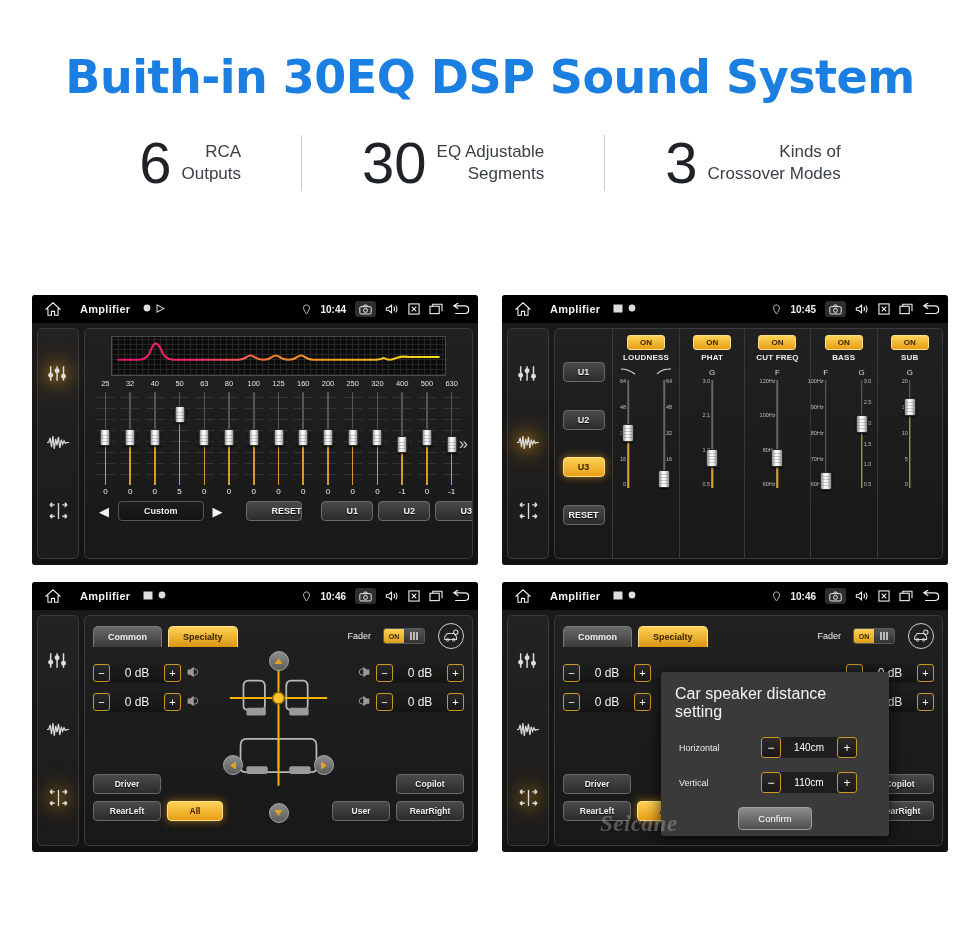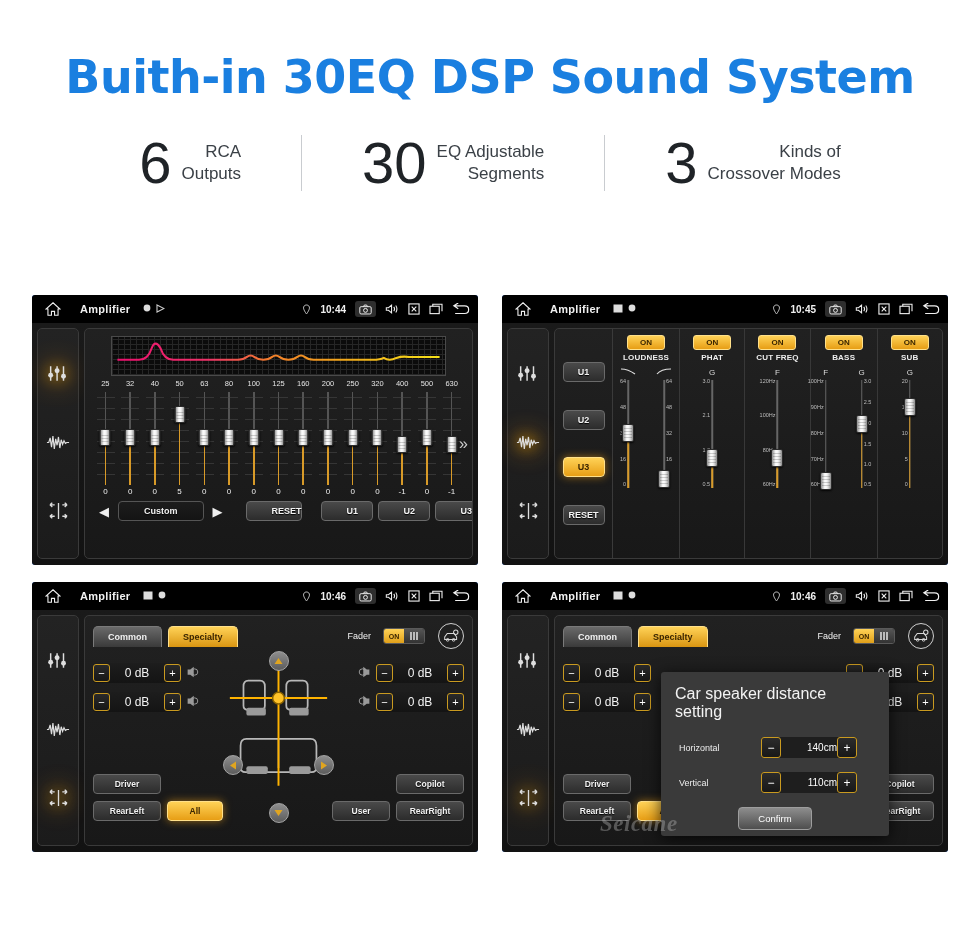--- a/index.html
+++ b/index.html
@@ -295,21 +295,21 @@
   }
   .dlg-title { font-size:16px; color:#f3f3f3; margin-bottom: 16px; }
   .dlg-row { display:flex; align-items:center; margin-bottom: 14px; }
   .dlg-lbl { font-size:9px; color:#ececec; width: 86px; padding-left:4px; }
   .dlg-stp { display:flex; align-items:center; background:#1e1e1e; border-radius:3px; }
   .dlg-btn {
     width:20px; height:21px; border:1px solid #c99a20; border-radius:3px;
     display:flex; align-items:center; justify-content:center; color:#fff; font-size:12px;
     background: linear-gradient(#2c2c2c,#181818);
   }
-  .dlg-val { width: 56px; text-align:right; font-size:10px; color:#fff; }
+  .dlg-val { width: 56px; text-align:center; font-size:10px; color:#fff; }
   .dlg-confirm {
     display:block; margin: 4px auto 0; width: 74px; padding: 5px 0;
     background: linear-gradient(#8d8d8d,#4e4e4e); border:1px solid #9e9e9e;
     border-radius:4px; color:#fff; font-size:9.5px; text-align:center;
   }
 
   .watermark {
     position:absolute; left: 45px; bottom: 8px;
     font-family: "Liberation Serif", serif;
     font-style: italic; font-weight: bold; font-size: 23px;

